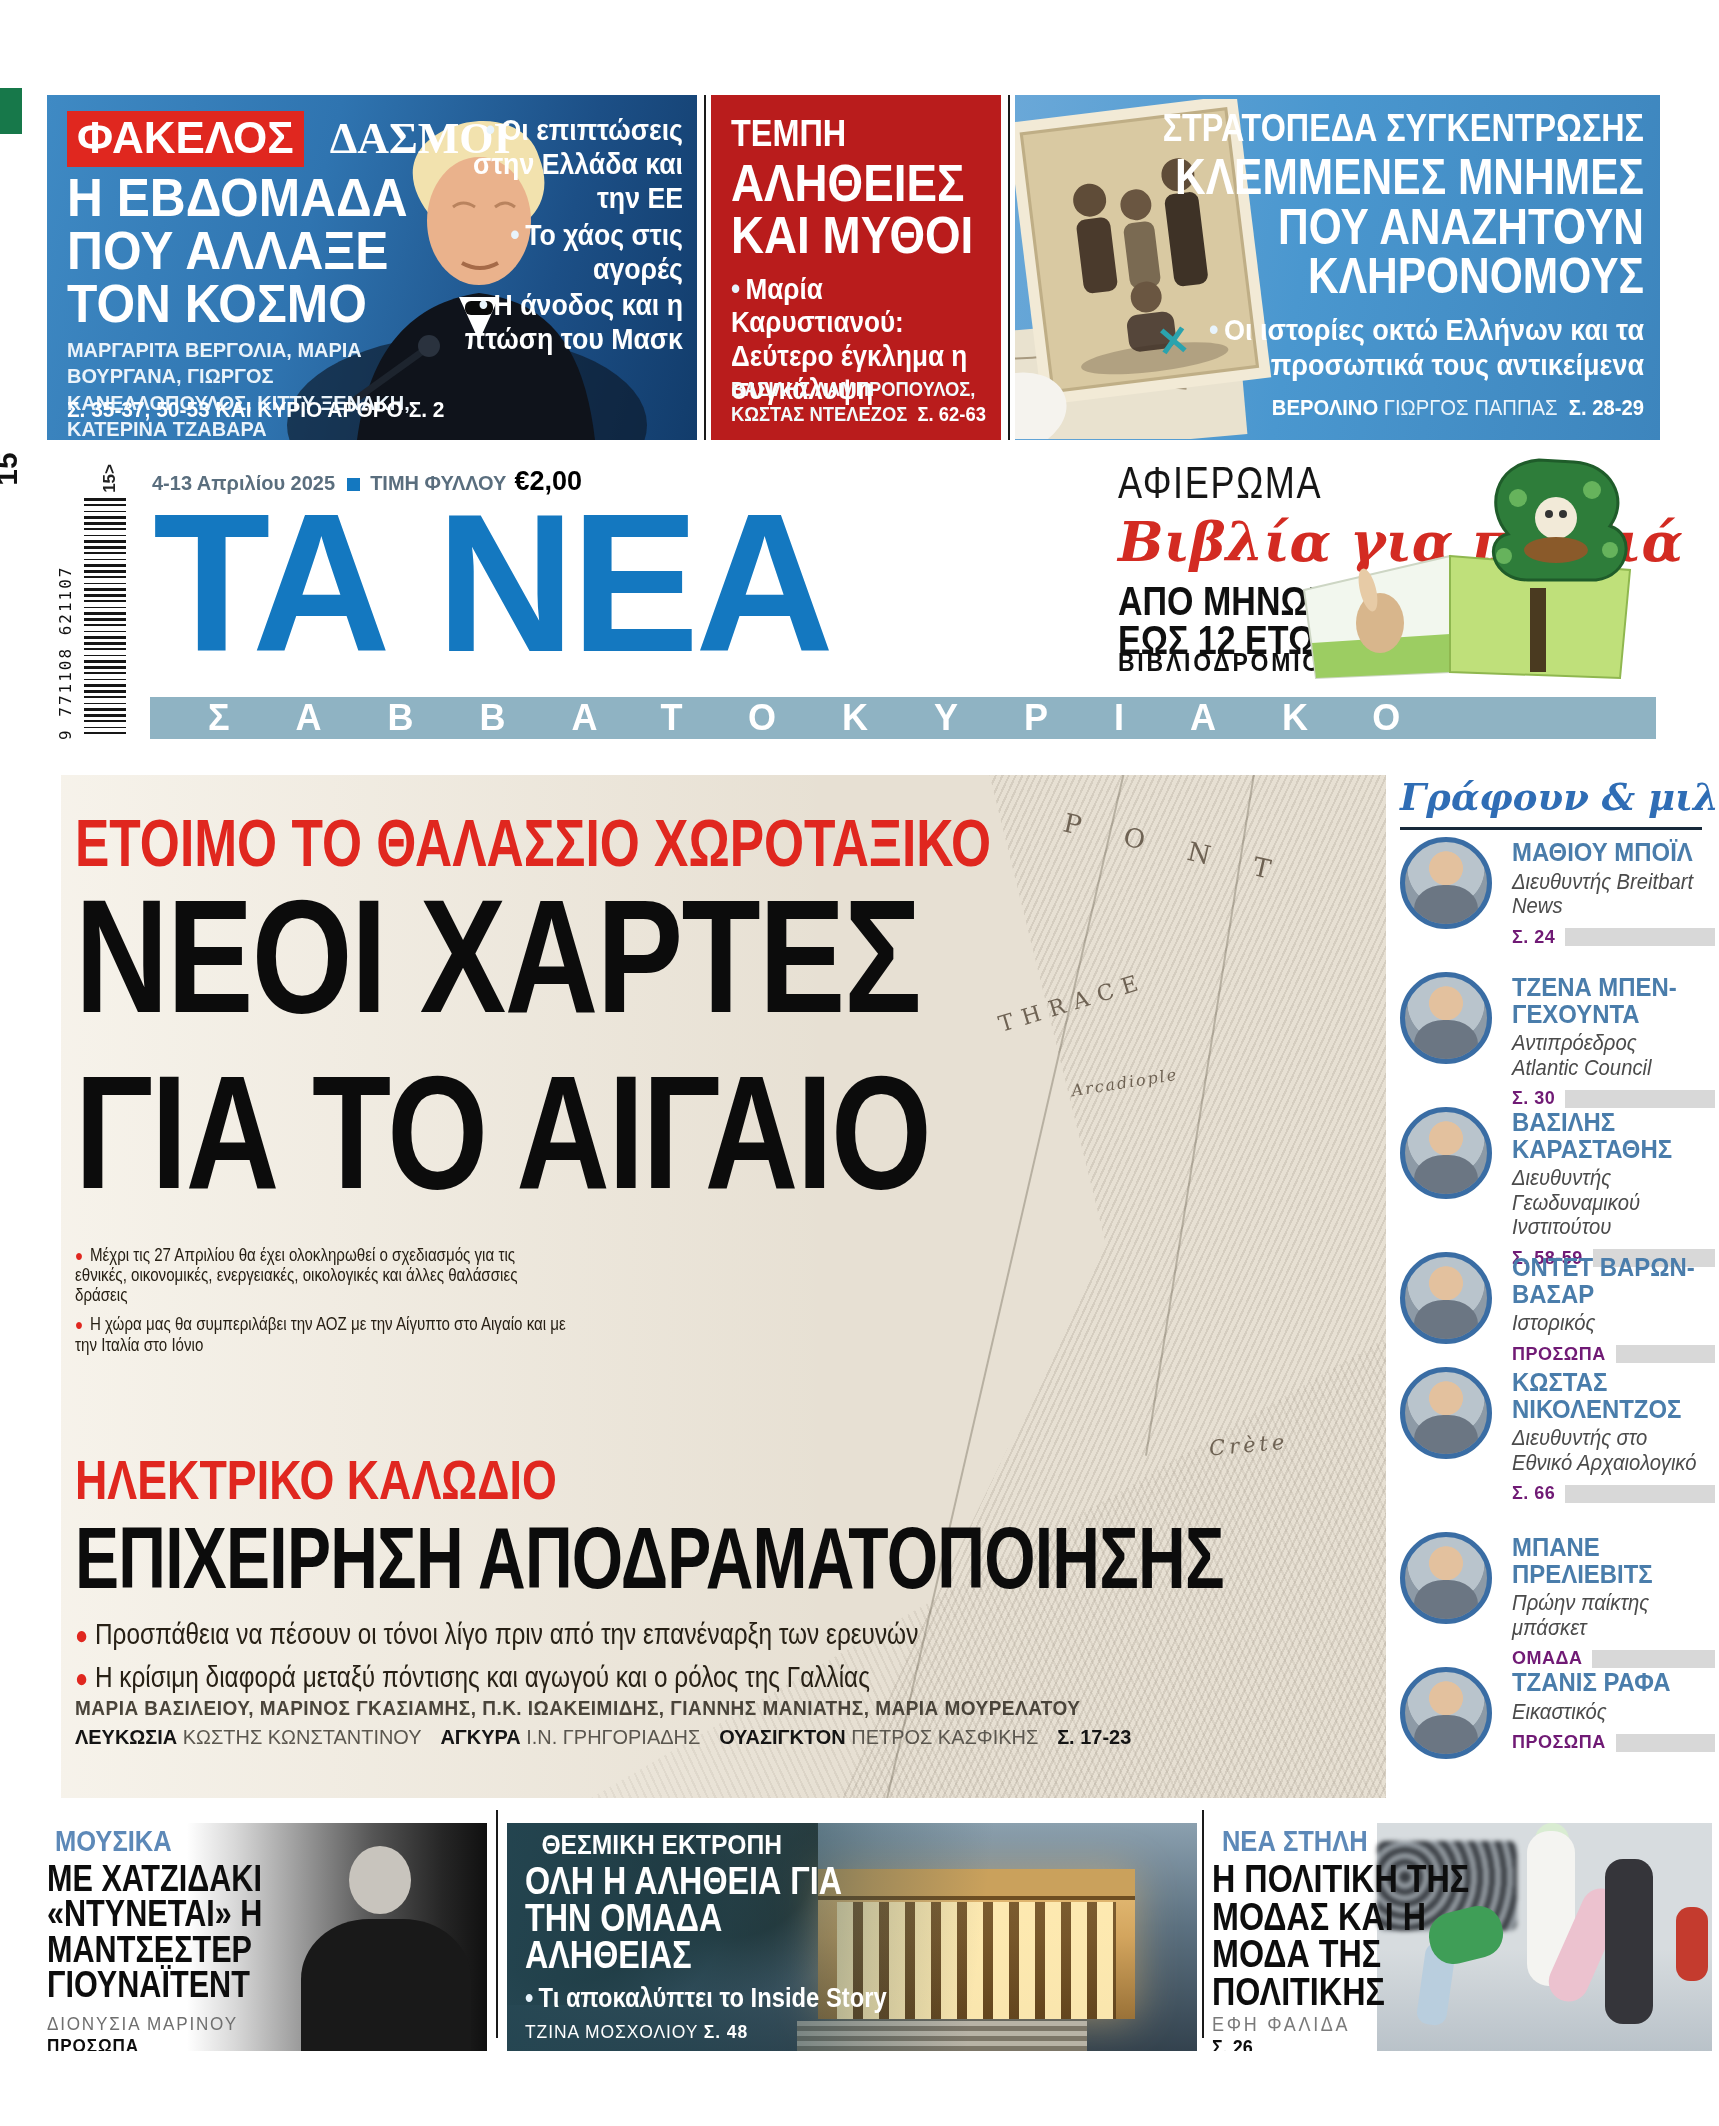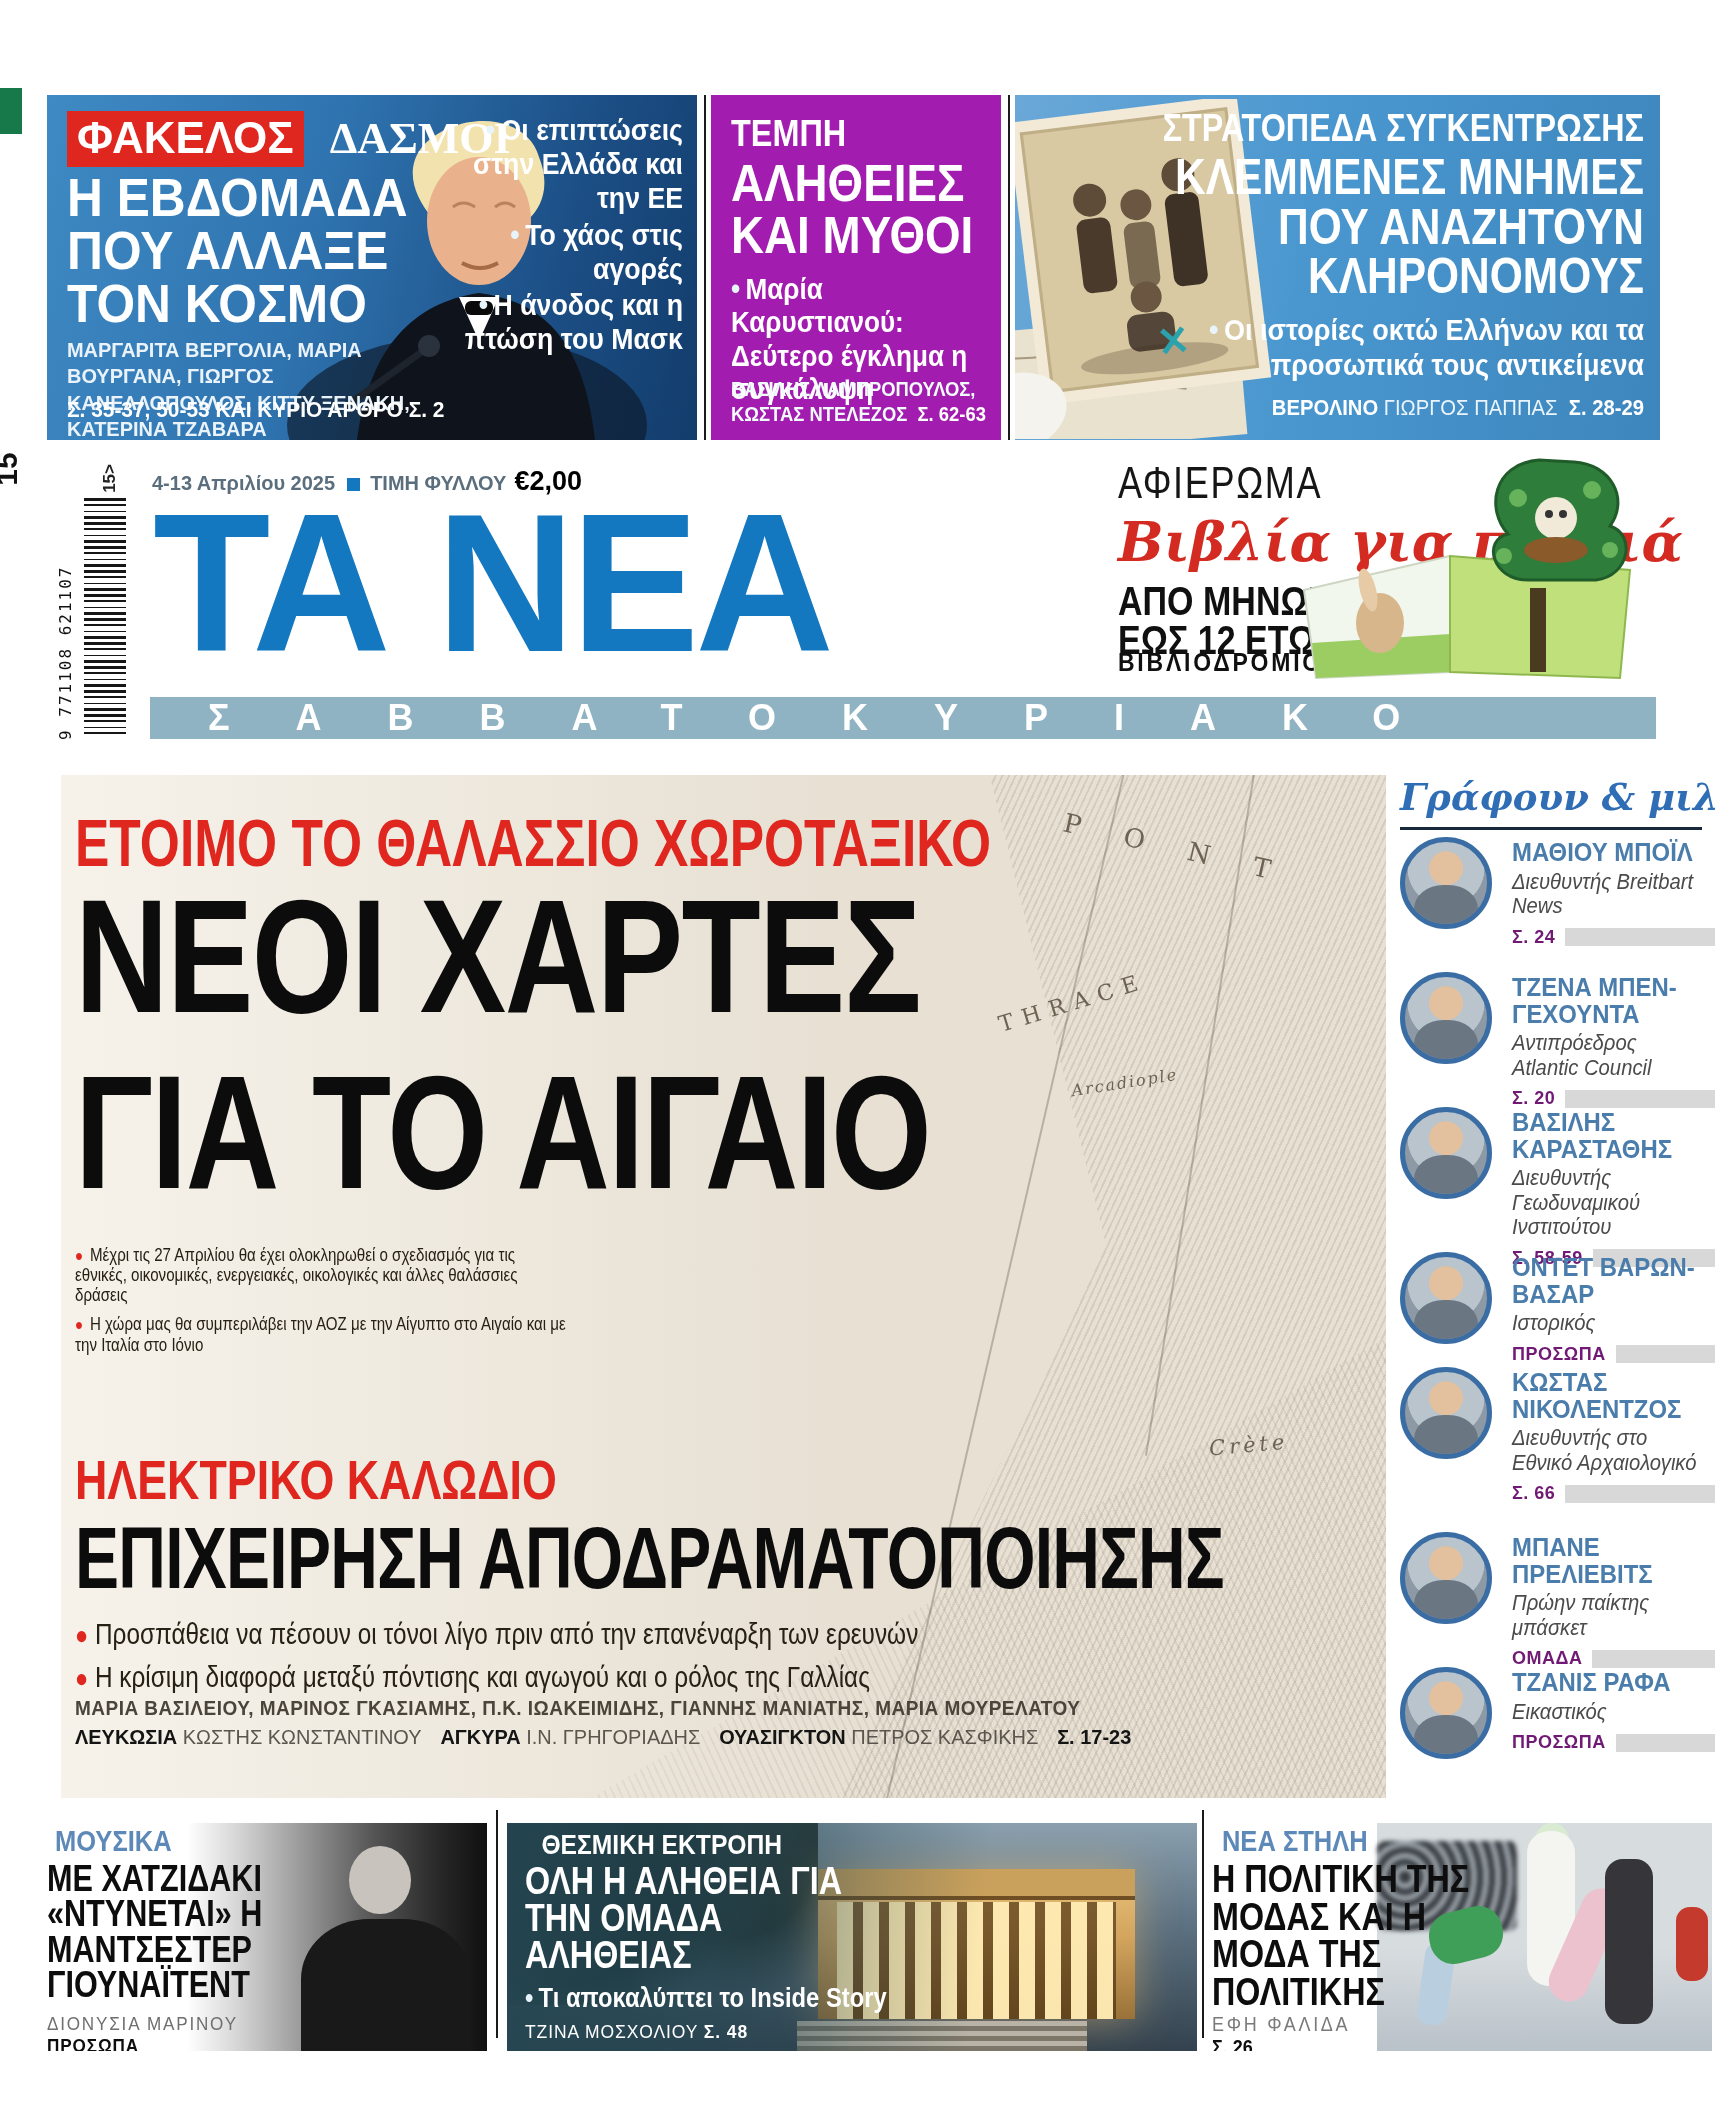--- a/index.html
+++ b/index.html
@@ -19,21 +19,21 @@
   .t1-photo{left:170px;top:0;width:430px;height:345px;}
   .t1-tagrow{left:20px;top:16px;font-size:44px;font-weight:800;color:#fff;white-space:nowrap;}
   .t1-tag{background:#e0271f;padding:2px 10px 4px 10px;display:inline-block;}
   .t1-tagrest{margin-left:26px;font-family:Liberation Serif, serif;}
   .t1-head{left:20px;top:76px;width:420px;font-size:54px;line-height:.98;font-weight:800;color:#fff;transform:scaleX(.92);}
   .t1-bullets{right:14px;top:18px;width:250px;text-align:right;color:#fff;font-size:29px;line-height:1.18;font-weight:600;}
   .t1-bullets .bl{transform:scaleX(.92);transform-origin:100% 50%;margin-bottom:2px;}
   .dot-w{color:#e8f4fc;margin-right:6px;}
   .t1-authors{left:20px;top:242px;width:400px;font-size:21px;line-height:1.25;font-weight:600;color:#eaf3fa;transform:scaleX(.95);}
   .t1-pageref{left:20px;top:302px;width:420px;font-size:22px;font-weight:900;color:#fff;transform:scaleX(.95);}
-  #box2{left:711px;width:290px;background:#a21caf;color:#fff;}
+  #box2{left:711px;width:290px;background:#b91c1c;color:#fff;}
   .t2-kicker{left:20px;top:18px;font-size:36px;font-weight:700;transform:scaleX(.9);}
   .t2-head{left:20px;top:62px;width:280px;font-size:52px;font-weight:900;line-height:1.0;transform:scaleX(.88);}
   .t2-bullet{left:20px;top:178px;width:270px;font-size:29px;line-height:1.15;font-weight:600;transform:scaleX(.9);}
   .t2-authors{left:20px;top:282px;width:280px;font-size:20px;line-height:1.25;font-weight:600;color:#f2fbfc;transform:scaleX(.92);}
   .t2-pageref{font-weight:900;color:#fff;}
   #box3{left:1015px;width:645px;background:linear-gradient(100deg,#6aa8d8 0%,#4a97cf 45%,#3d85bd 100%);}
   .t3-photo{left:-10px;top:4px;width:280px;height:340px;}
   .t3-kicker{right:16px;top:12px;width:620px;text-align:right;font-size:38px;font-weight:700;color:#fff;transform:scaleX(.85);transform-origin:100% 50%;}
   .t3-head{right:16px;top:58px;width:620px;text-align:right;font-size:50px;font-weight:900;line-height:.99;color:#fff;transform:scaleX(.85);transform-origin:100% 50%;}
   .t3-bullet{right:16px;top:218px;width:500px;text-align:right;font-size:30px;line-height:1.15;font-weight:600;color:#fff;transform:scaleX(.9);transform-origin:100% 50%;}
@@ -298,21 +298,21 @@
             <span class="c-bar"></span>
           </div>
         </div>
     </div>
     <div class="centry" style="top:197px;">
       <div class="avatar"></div>
       <div class="c-info">
           <div class="c-name">ΤΖΕΝΑ ΜΠΕΝ-ΓΕΧΟΥΝΤΑ</div>
         <div class="c-role">Αντιπρόεδρος Atlantic Council</div>
         <div class="c-refrow">
-            <span class="c-ref">Σ. 20</span>
+            <span class="c-ref">Σ. 30</span>
             <span class="c-bar"></span>
           </div>
         </div>
     </div>
     <div class="centry" style="top:332px;">
       <div class="avatar"></div>
       <div class="c-info">
           <div class="c-name">ΒΑΣΙΛΗΣ ΚΑΡΑΣΤΑΘΗΣ</div>
         <div class="c-role">Διευθυντής Γεωδυναμικού Ινστιτούτου</div>
         <div class="c-refrow">

